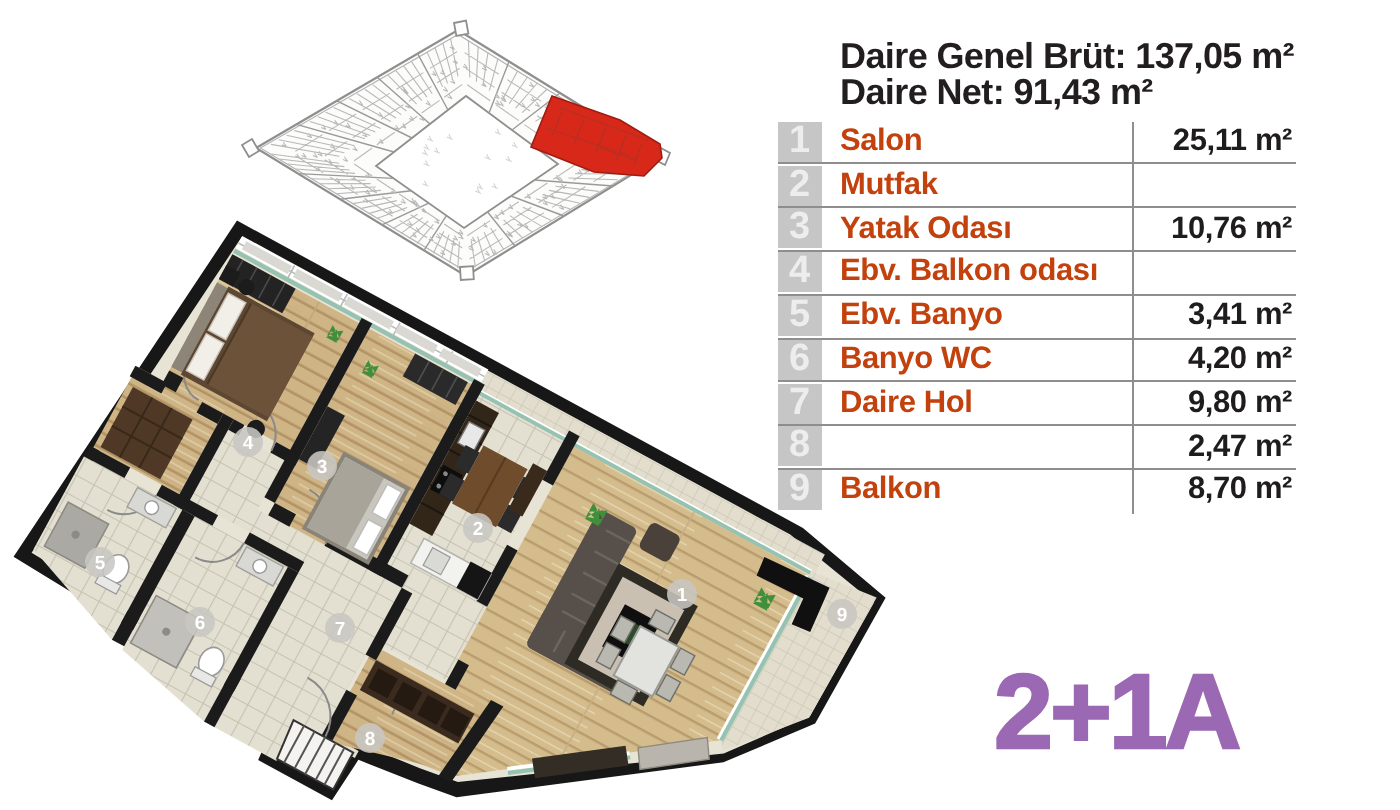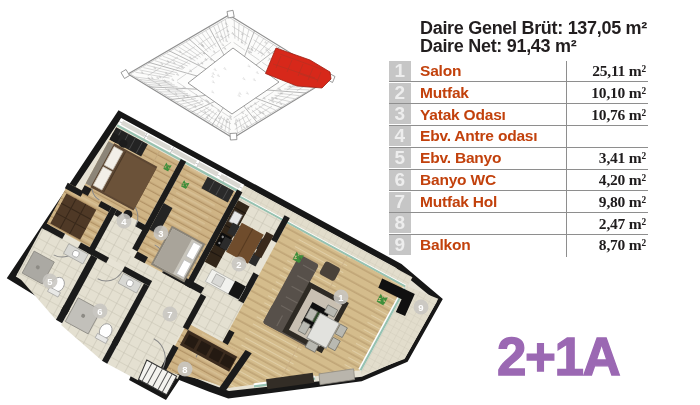--- a/index.html
+++ b/index.html
@@ -1,21 +1,21 @@
 <!DOCTYPE html>
 <html><head><meta charset="utf-8"><style>
 html,body{margin:0;padding:0;background:#fff;}
 body{width:700px;height:405px;position:relative;overflow:hidden;font-family:"Liberation Sans",sans-serif;}
 #plan{position:absolute;left:0;top:0;}
 .hdr{position:absolute;left:420px;font-weight:bold;color:#221e1f;font-size:18px;white-space:nowrap;letter-spacing:-0.3px;}
 .tbl{position:absolute;left:389px;top:60px;width:259px;}
 .row{position:absolute;left:0;width:259px;height:21.8px;}
 .num{position:absolute;left:0;top:0.8px;width:21.5px;height:20px;background:#c6c6c6;color:#ededed;overflow:hidden;font-weight:bold;font-size:19px;text-align:center;line-height:20px;}
 .nm{position:absolute;left:31px;top:1px;font-weight:bold;font-size:15.5px;color:#c2410c;line-height:20px;white-space:nowrap;letter-spacing:-0.2px;}
-.ar{position:absolute;right:2px;top:1px;font-weight:bold;font-size:15.5px;color:#1f1c1d;line-height:20px;white-space:nowrap;letter-spacing:-0.2px;font-family:Liberation Serif, serif;}
+.ar{position:absolute;right:2px;top:1px;font-weight:bold;font-size:15.5px;color:#1f1c1d;line-height:20px;white-space:nowrap;letter-spacing:-0.2px;}
 .hl{position:absolute;left:0;width:259px;height:1px;background:#8e8e8e;}
 .vl{position:absolute;left:177px;top:1px;width:1px;height:196px;background:#8e8e8e;}
 #big{position:absolute;left:497px;top:326px;font-weight:bold;font-size:53px;color:#9b68b3;letter-spacing:-1.5px;-webkit-text-stroke:1.3px #9b68b3;}
 </style></head>
 <body>
 
 <svg id="plan" width="700" height="405" viewBox="0 0 700 405">
 <defs>
 <pattern id="wood" width="90" height="7" patternUnits="userSpaceOnUse">
   <rect width="90" height="7" fill="#cfb485"></rect>
@@ -310,44 +310,43 @@
 
 <div class="tbl">
 <div class="row" style="top:0px">
       <div class="num">1</div>
       <div class="nm">Salon</div>
       <div class="ar">25,11 m²</div>
     </div>
 <div class="row" style="top:21.8px">
       <div class="num">2</div>
       <div class="nm">Mutfak</div>
-      <div class="ar">10,10 m²</div>
     </div>
 <div class="row" style="top:43.6px">
       <div class="num">3</div>
       <div class="nm">Yatak Odası</div>
       <div class="ar">10,76 m²</div>
     </div>
 <div class="row" style="top:65.4px">
       <div class="num">4</div>
-      <div class="nm">Ebv. Antre odası</div>
+      <div class="nm">Ebv. Balkon odası</div>
     </div>
 <div class="row" style="top:87.2px">
       <div class="num">5</div>
       <div class="nm">Ebv. Banyo</div>
       <div class="ar">3,41 m²</div>
     </div>
 <div class="row" style="top:109px">
       <div class="num">6</div>
       <div class="nm">Banyo WC</div>
       <div class="ar">4,20 m²</div>
     </div>
 <div class="row" style="top:130.8px">
       <div class="num">7</div>
-      <div class="nm">Mutfak Hol</div>
+      <div class="nm">Daire Hol</div>
       <div class="ar">9,80 m²</div>
     </div>
 <div class="row" style="top:152.6px">
       <div class="num">8</div>
       <div class="ar">2,47 m²</div>
     </div>
 <div class="row" style="top:174.4px">
       <div class="num">9</div>
       <div class="nm">Balkon</div>
       <div class="ar">8,70 m²</div>

